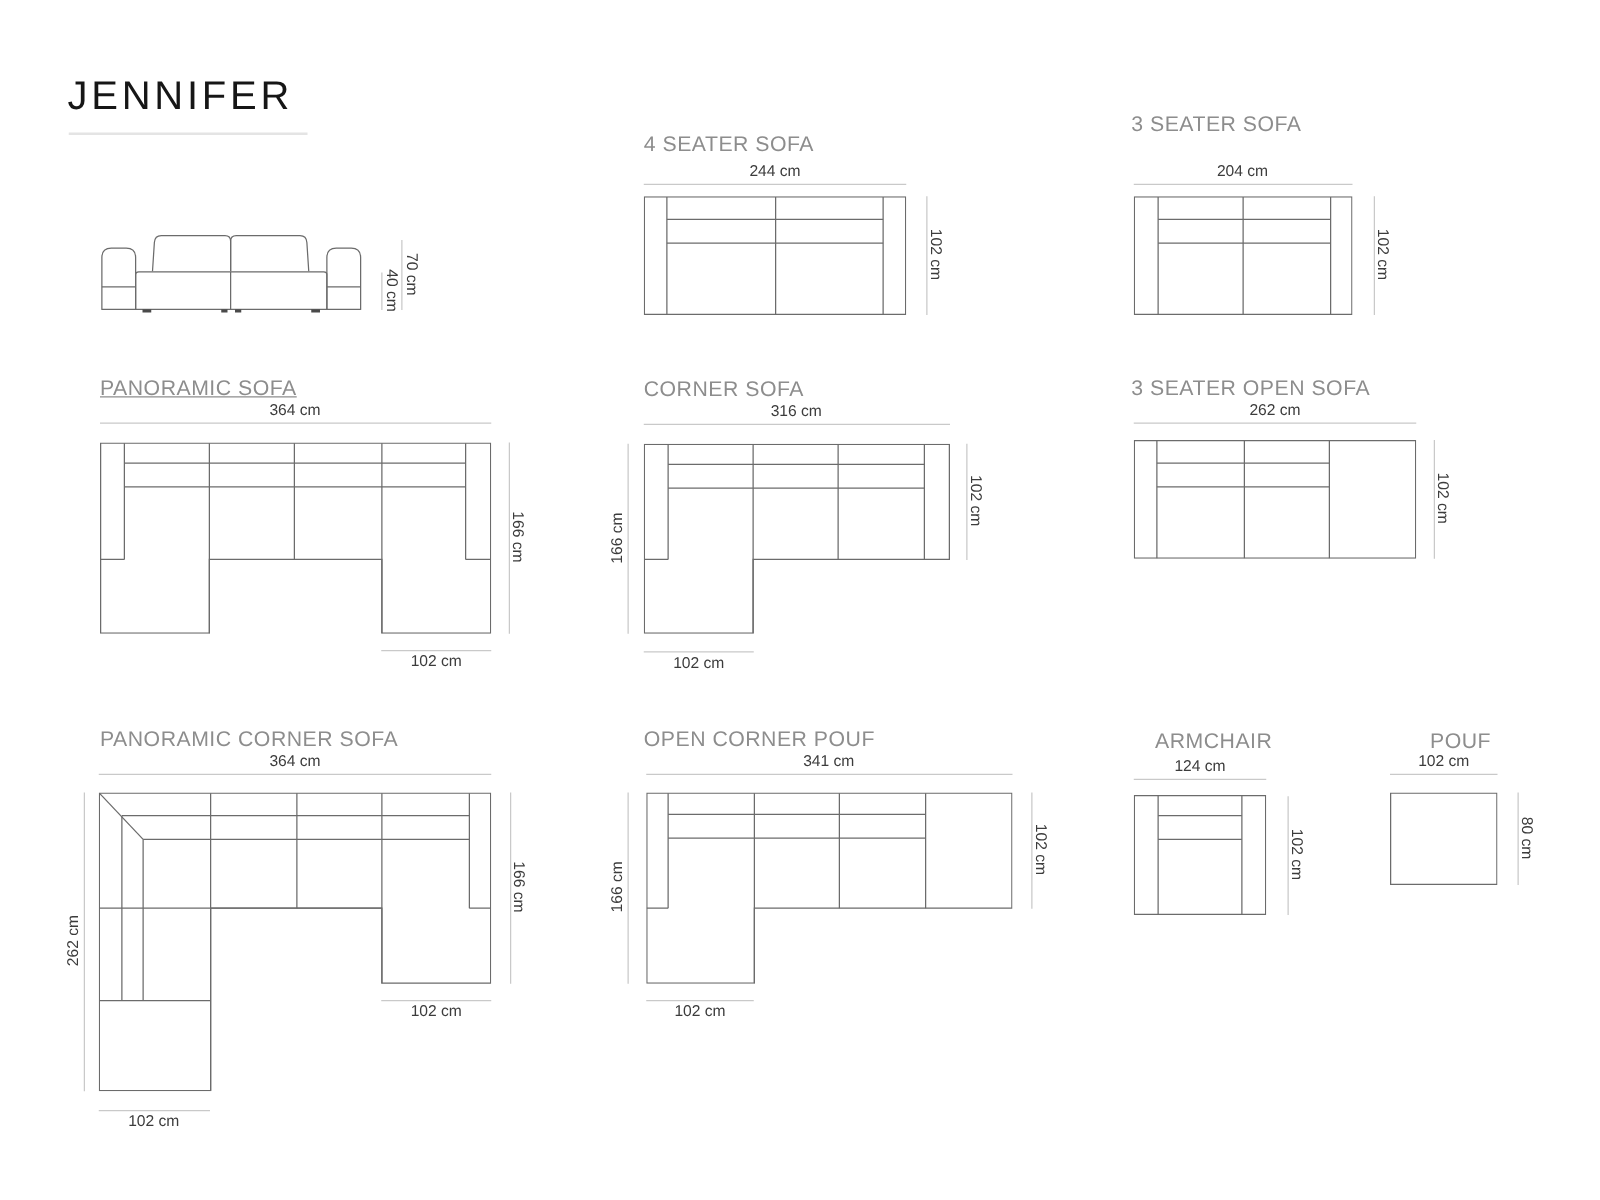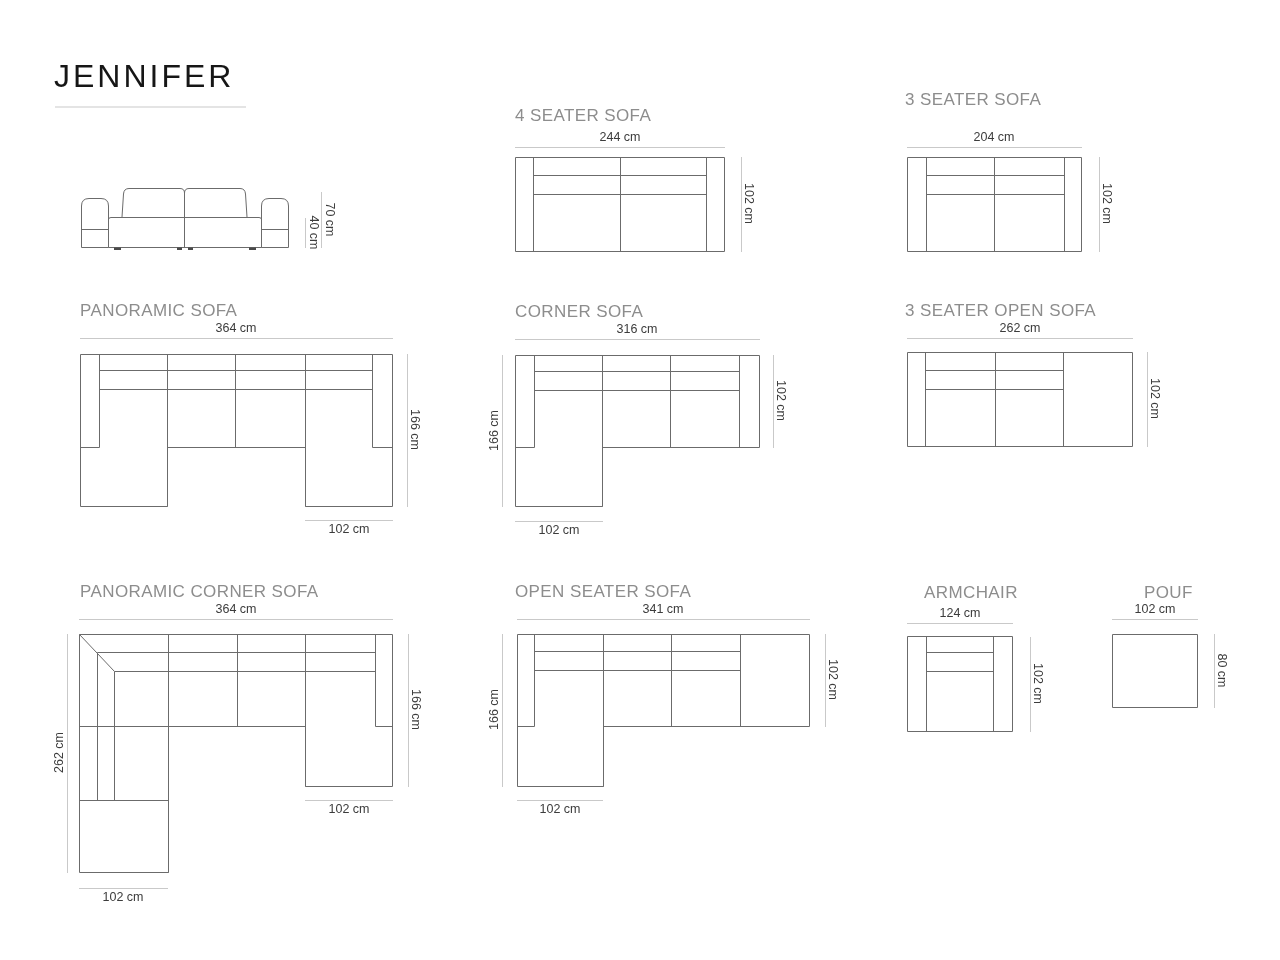--- a/index.html
+++ b/index.html
@@ -72,21 +72,21 @@
     <rect x="0.5" y="0.5" width="174" height="94"></rect>
     <line x1="19.5" y1="0.5" x2="19.5" y2="94.5"></line>
     <line x1="157.5" y1="0.5" x2="157.5" y2="94.5"></line>
     <line x1="87.5" y1="0.5" x2="87.5" y2="94.5"></line>
     <line x1="19.5" y1="18.5" x2="157.5" y2="18.5"></line>
     <line x1="19.5" y1="37.5" x2="157.5" y2="37.5"></line>
   </svg>
   <div class="dim-v" style="left:1099px;top:157px;height:95px;"></div>
   <div class="lbl rot-r" style="left:1074px;top:196px;">102 cm</div>
 
-  <div class="sec" style="left:80px;top:304px;">PANORAMIC SOFA</div>
+  <div class="sec" style="left:80px;top:304px;text-decoration:underline;">PANORAMIC SOFA</div>
   <div class="dim-h" style="left:80px;top:338px;width:313px;"></div>
   <div class="lbl" style="left:204px;top:321px;">364 cm</div>
   <svg class="draw" style="left:80px;top:354px;" width="313" height="153" viewBox="0 0 313 153" fill="none" stroke="#6b6b6b" stroke-width="1">
     <path d="M0.5,0.5 H312.5 V152.5 H225.5 V93.5 H87.5 V152.5 H0.5 Z"></path>
     <line x1="19.5" y1="0.5" x2="19.5" y2="93.5"></line>
     <line x1="0.5" y1="93.5" x2="19.5" y2="93.5"></line>
     <line x1="292.5" y1="0.5" x2="292.5" y2="93.5"></line>
     <line x1="292.5" y1="93.5" x2="312.5" y2="93.5"></line>
     <line x1="19.5" y1="16.5" x2="292.5" y2="16.5"></line>
     <line x1="19.5" y1="35.5" x2="292.5" y2="35.5"></line>
@@ -153,21 +153,21 @@
   </svg>
   <div class="dim-v" style="left:67px;top:634px;height:239px;"></div>
   <div class="lbl rot-l" style="left:27px;top:745px;">262 cm</div>
   <div class="dim-v" style="left:408px;top:634px;height:153px;"></div>
   <div class="lbl rot-r" style="left:383px;top:702px;">166 cm</div>
   <div class="dim-h" style="left:305px;top:800px;width:88px;"></div>
   <div class="lbl" style="left:317px;top:802px;">102 cm</div>
   <div class="dim-h" style="left:79px;top:888px;width:89px;"></div>
   <div class="lbl" style="left:91px;top:890px;">102 cm</div>
 
-  <div class="sec" style="left:515px;top:585px;">OPEN SEATER SOFA</div>
+  <div class="sec" style="left:515px;top:585px;">OPEN CORNER POUF</div>
   <div class="dim-h" style="left:517px;top:619px;width:293px;"></div>
   <div class="lbl" style="left:631px;top:602px;">341 cm</div>
   <svg class="draw" style="left:517px;top:634px;" width="293" height="153" viewBox="0 0 293 153" fill="none" stroke="#6b6b6b" stroke-width="1">
     <path d="M0.5,0.5 H292.5 V92.5 H86.5 V152.5 H0.5 Z"></path>
     <line x1="17.5" y1="0.5" x2="17.5" y2="92.5"></line>
     <line x1="0.5" y1="92.5" x2="17.5" y2="92.5"></line>
     <line x1="17.5" y1="17.5" x2="223.5" y2="17.5"></line>
     <line x1="17.5" y1="36.5" x2="223.5" y2="36.5"></line>
     <line x1="86.5" y1="0.5" x2="86.5" y2="152.5"></line>
     <line x1="154.5" y1="0.5" x2="154.5" y2="92.5"></line>

